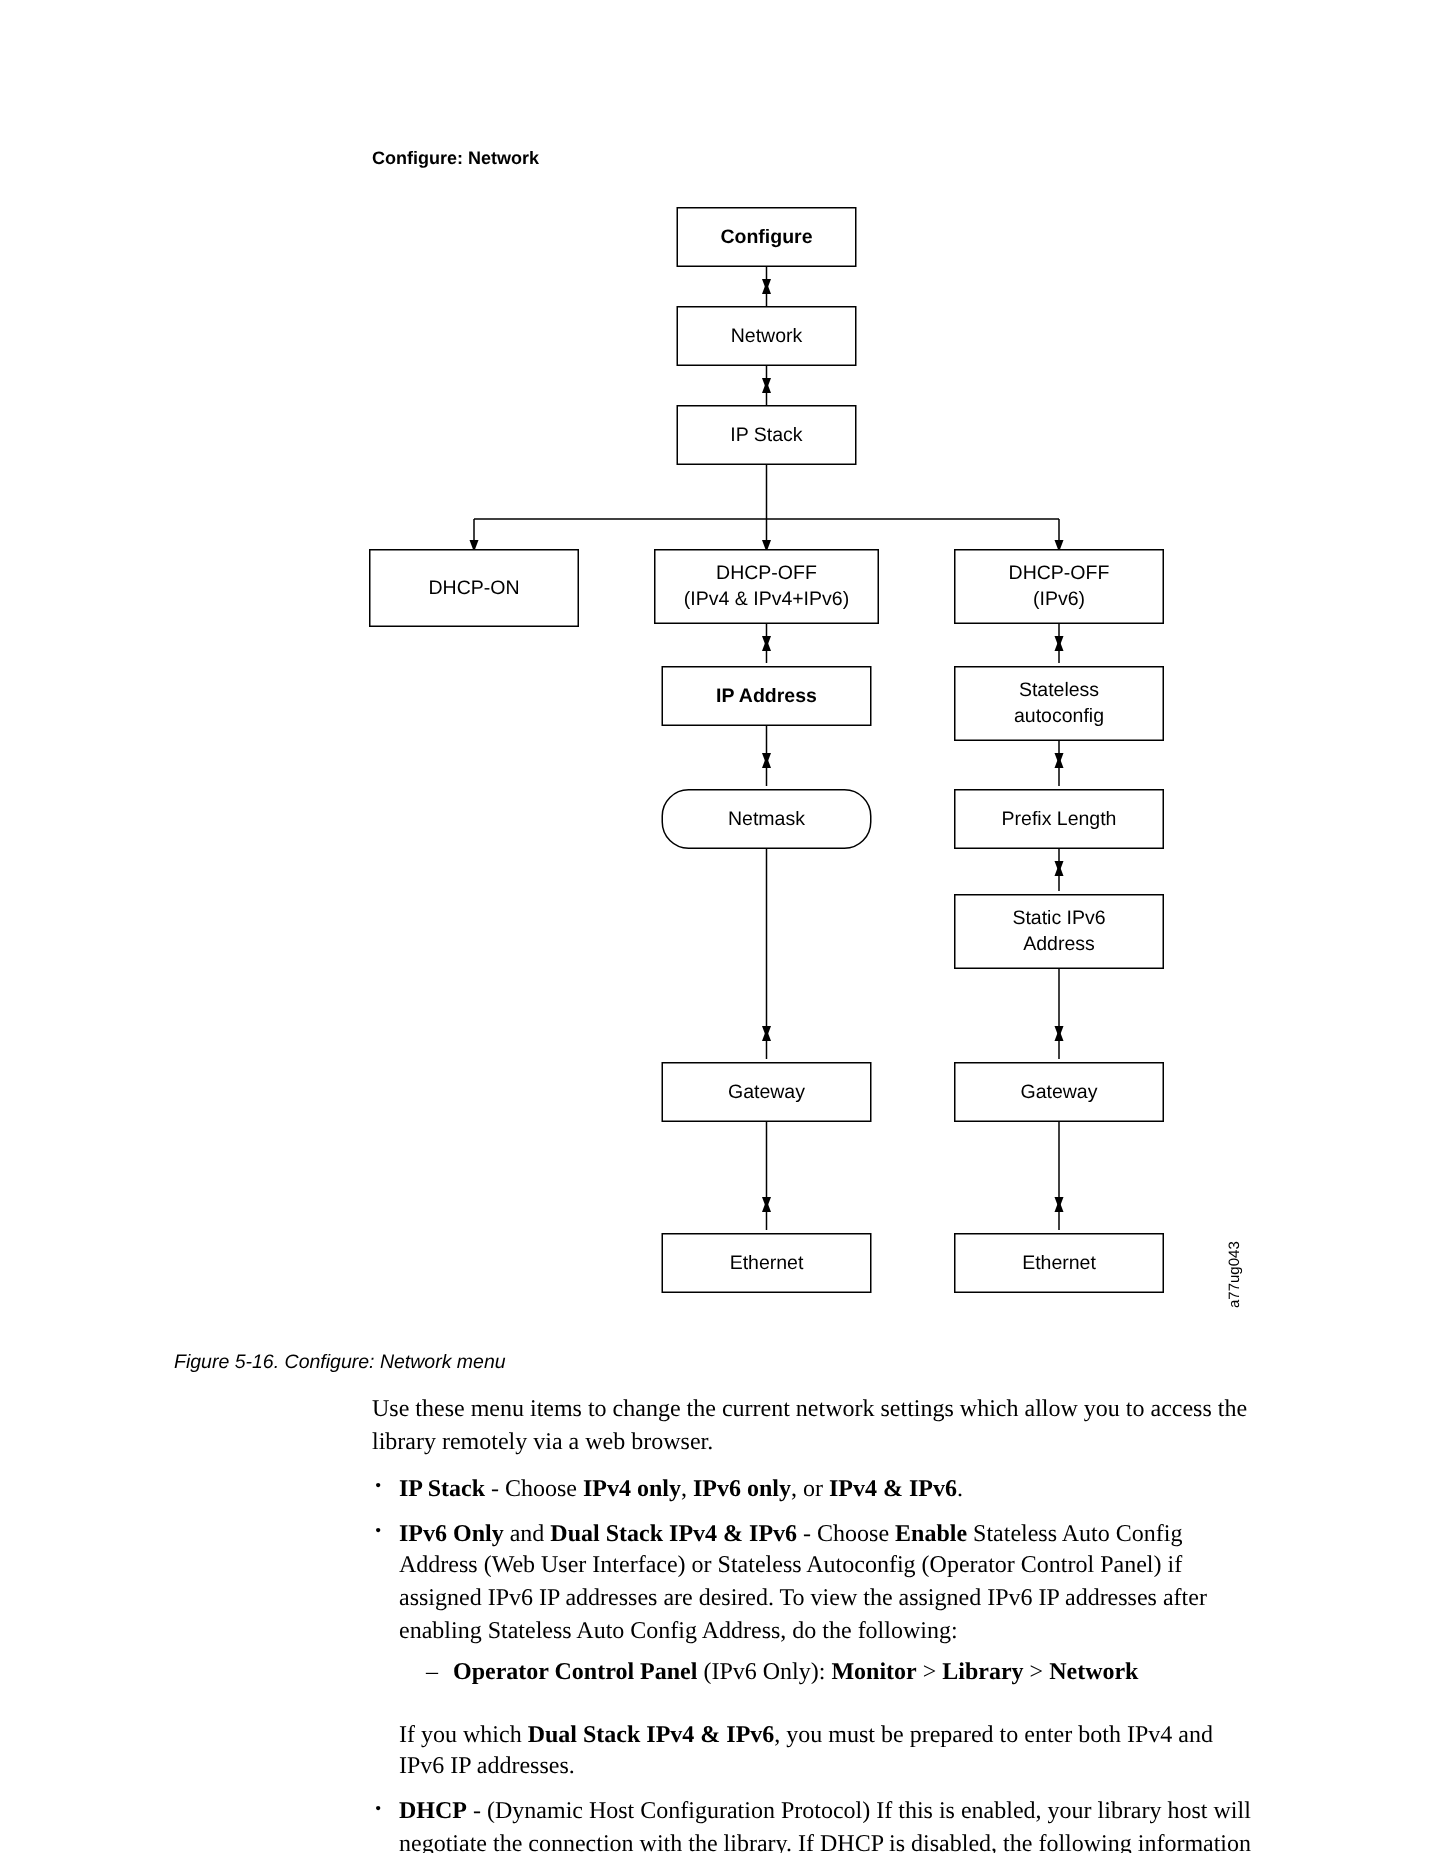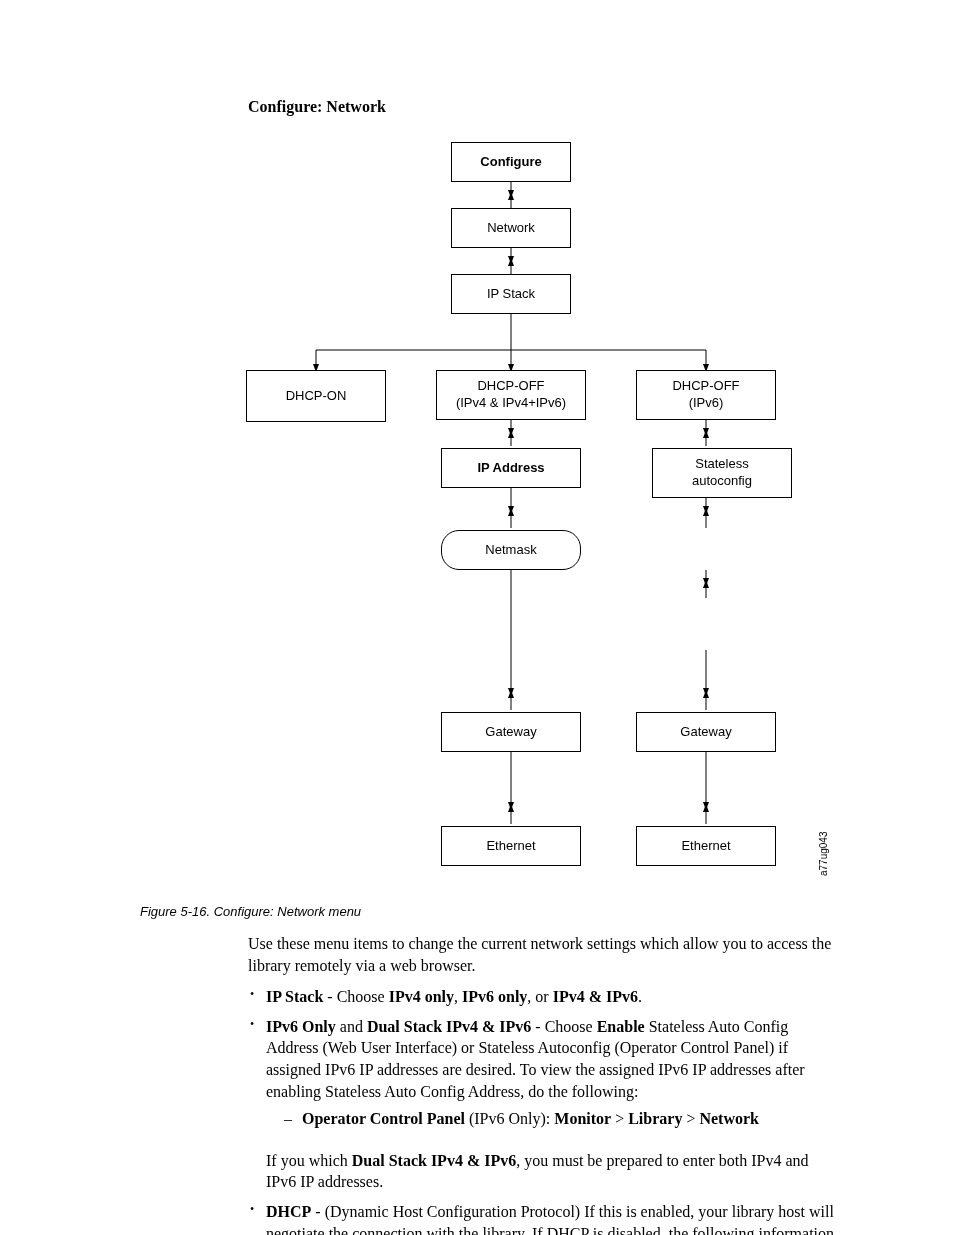--- a/index.html
+++ b/index.html
@@ -8,23 +8,23 @@
     background: #fff;
     font-family: "Times New Roman", Times, serif;
     color: #000;
     width: 954px;
   }
   .page {
     padding: 40px 56px 40px 56px;
     box-sizing: border-box;
   }
   .section-title {
-    font-family: Liberation Serif, serif;
+    font-family: Liberation Sans, sans-serif;
     font-weight: bold;
-    font-size: 16px;
+    font-size: 12px;
     margin-left: 192px;
     margin-top: 58px;
     margin-bottom: 26px;
   }
   .diagram {
     position: relative;
     width: 600px;
     height: 740px;
     margin-left: 160px;
   }
@@ -56,21 +56,21 @@
     font-size: 10px;
     transform: rotate(-90deg);
     transform-origin: left top;
     left: 602px;
     top: 734px;
   }
   .figcap {
     font-family: Arial, Helvetica, sans-serif;
     font-style: italic;
     font-size: 13px;
-    margin: 22px 0 14px 84px;
+    margin: 22px 0 14px 60px;
   }
   .body-text {
     margin-left: 192px;
     margin-right: 58px;
     font-size: 16px;
     line-height: 1.35;
   }
   .body-text p { margin: 0 0 10px 0; }
   ul.bullets {
     list-style: none;
@@ -169,25 +169,28 @@
     <div class="dbox" style="left:235px; top:66px;  width:120px; height:40px;">Network</div>
     <div class="dbox" style="left:235px; top:132px; width:120px; height:40px;">IP Stack</div>
 
     <div class="dbox" style="left:30px;  top:228px; width:140px; height:52px;">DHCP-ON</div>
     <div class="dbox" style="left:220px; top:228px; width:150px; height:50px; white-space:pre-line;">DHCP-OFF
 (IPv4 &amp; IPv4+IPv6)</div>
     <div class="dbox" style="left:420px; top:228px; width:140px; height:50px; white-space:pre-line;">DHCP-OFF
 (IPv6)</div>
 
     <div class="dbox" style="left:225px; top:306px; width:140px; height:40px;font-weight:bold;">IP Address</div>
-    <div class="dbox" style="left:436px; top:306px; width:140px; height:50px; white-space:pre-line;">Stateless
+    <div class="dbox" style="left:420px; top:306px; width:140px; height:50px; white-space:pre-line;">Stateless
 autoconfig</div>
 
     <div class="dbox" style="left:225px; top:388px; width:140px; height:40px;border-radius:18px;">Netmask</div>
-
+    <div class="dbox" style="left:420px; top:388px; width:140px; height:40px;">Prefix Length</div>
+
+    <div class="dbox" style="left:420px; top:458px; width:140px; height:50px; white-space:pre-line;">Static IPv6
+Address</div>
 
     <div class="dbox" style="left:225px; top:570px; width:140px; height:40px;">Gateway</div>
     <div class="dbox" style="left:420px; top:570px; width:140px; height:40px;">Gateway</div>
 
     <div class="dbox" style="left:225px; top:684px; width:140px; height:40px;">Ethernet</div>
     <div class="dbox" style="left:420px; top:684px; width:140px; height:40px;">Ethernet</div>
 
     <div class="side-label">a77ug043</div>
   </div>
 

